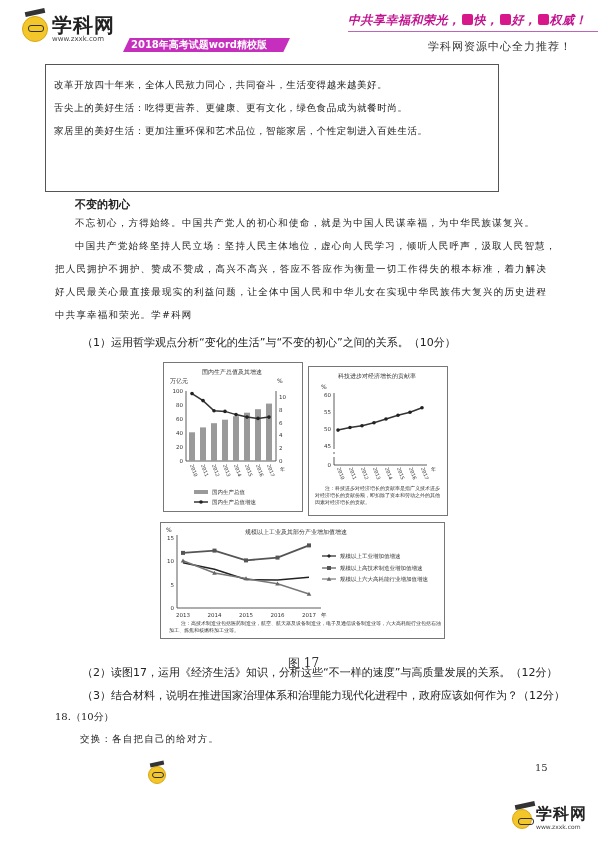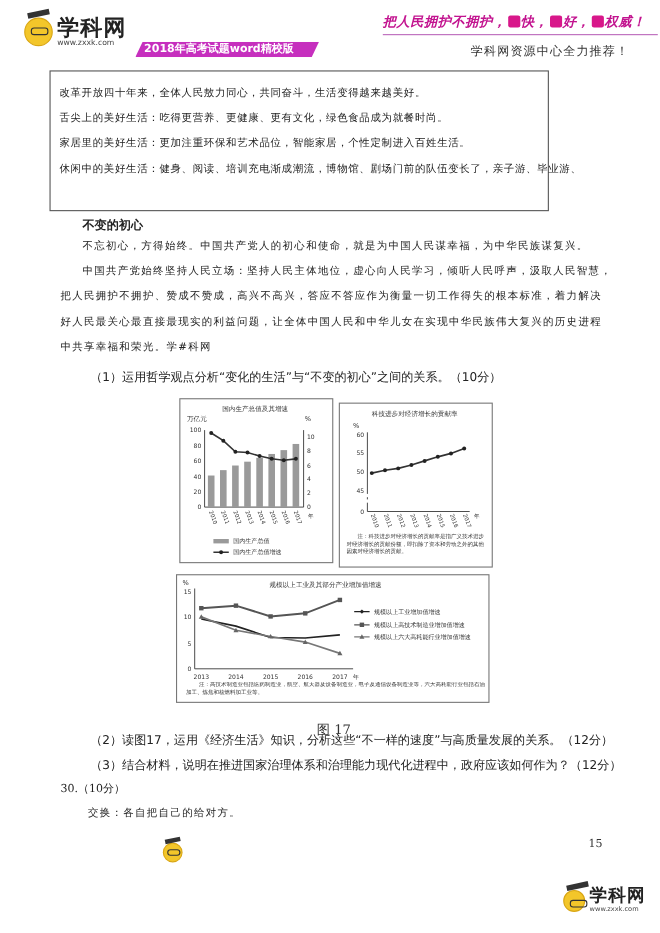--- a/index.html
+++ b/index.html
@@ -53,29 +53,28 @@
 
 <div class="abs logo">
   <div class="mascot"></div>
   <div class="logo-text">
     <span class="logo-title">学科网</span>
     <span class="logo-url">www.zxxk.com</span>
   </div>
 </div>
 <div class="abs banner">2018年高考试题word精校版</div>
 <div class="abs slogan">
-  <span>把人民拥护不拥护，</span><span class="thumb"></span><span>快，</span><span class="thumb"></span><span>好，</span><span class="thumb"></span><span>权威！</span>
+  <span>中共享幸福和荣光，</span><span class="thumb"></span><span>快，</span><span class="thumb"></span><span>好，</span><span class="thumb"></span><span>权威！</span>
 </div>
 <div class="abs recommend">学科网资源中心全力推荐！</div>
 
 <div class="abs mbox">
   <p>改革开放四十年来，全体人民敖力同心，共同奋斗，生活变得越来越美好。</p>
   <p>舌尖上的美好生活：吃得更营养、更健康、更有文化，绿色食品成为就餐时尚。</p>
   <p>家居里的美好生活：更加注重环保和艺术品位，智能家居，个性定制进入百姓生活。</p>
-  <p>休闲中的美好生活：健身、阅读、培训充电渐成潮流，博物馆、剧场门前的队伍变长了，亲子游、毕业游、</p>
 </div>
 
 <div class="abs sec-title">不变的初心</div>
 <div class="abs para" style="top:217px;left:75px;">不忘初心，方得始终。中国共产党人的初心和使命，就是为中国人民谋幸福，为中华民族谋复兴。</div>
 <div class="abs para" style="top:240px;left:75px;">中国共产党始终坚持人民立场：坚持人民主体地位，虚心向人民学习，倾听人民呼声，汲取人民智慧，</div>
 <div class="abs para" style="top:263px;">把人民拥护不拥护、赞成不赞成，高兴不高兴，答应不答应作为衡量一切工作得失的根本标准，着力解决</div>
 <div class="abs para" style="top:286px;">好人民最关心最直接最现实的利益问题，让全体中国人民和中华儿女在实现中华民族伟大复兴的历史进程</div>
 <div class="abs para" style="top:309px;">中共享幸福和荣光。学#科网</div>
 <div class="abs q" style="top:335px;">（1）运用哲学观点分析“变化的生活”与“不变的初心”之间的关系。（10分）</div>
 
@@ -244,21 +243,21 @@
     <foreignObject x="8" y="97" width="272" height="17">
       <div xmlns="http://www.w3.org/1999/xhtml" style="font-family:'DejaVu Sans',sans-serif;font-size:5px;line-height:7px;color:#333;text-indent:12px;">注：高技术制造业包括医药制造业，航空、航天器及设备制造业，电子及通信设备制造业等，六大高耗能行业包括石油加工、炼焦和核燃料加工业等。</div>
     </foreignObject>
   </svg>
 </div>
 
 <div class="abs fig-label">图 17</div>
 
 <div class="abs q" style="top:665px;">（2）读图17，运用《经济生活》知识，分析这些“不一样的速度”与高质量发展的关系。（12分）</div>
 <div class="abs q" style="top:688px;">（3）结合材料，说明在推进国家治理体系和治理能力现代化进程中，政府应该如何作为？（12分）</div>
-<div class="abs q" style="top:710px;left:55px;font-family:'DejaVu Serif',serif;font-size:10px;">30.（10分）</div>
+<div class="abs q" style="top:710px;left:55px;font-family:'DejaVu Serif',serif;font-size:10px;">18.（10分）</div>
 <div class="abs para" style="top:733px;left:80px;">交换：各自把自己的给对方。</div>
 
 <div class="abs footer-line">
   <div class="mascot"></div>
 </div>
 <div class="abs page-num">15</div>
 <div class="abs logo2">
   <div class="mascot"></div>
   <div class="logo-text">
     <span class="logo-title">学科网</span>

